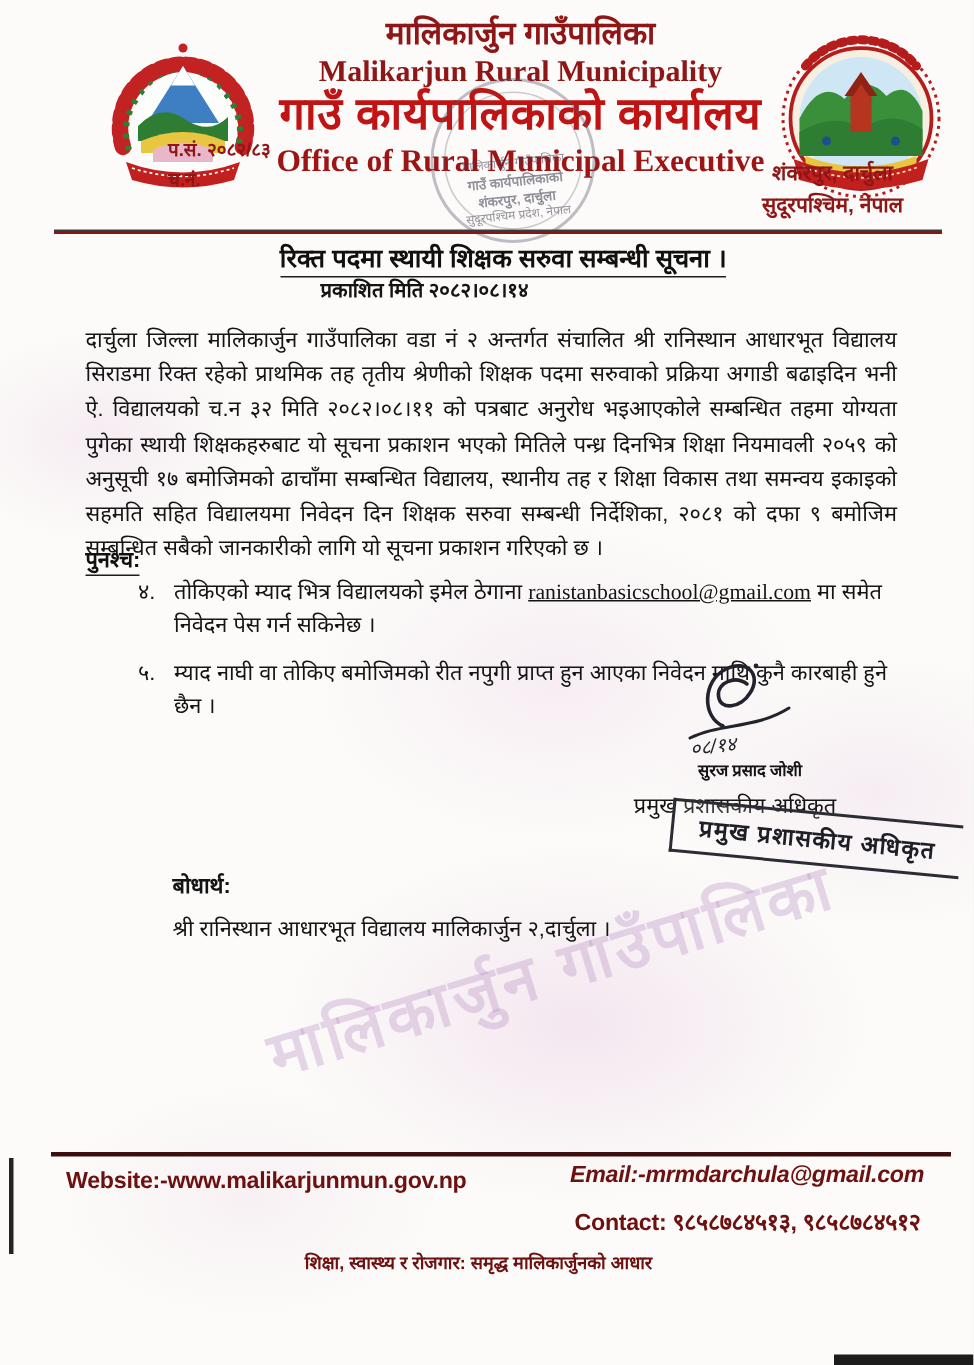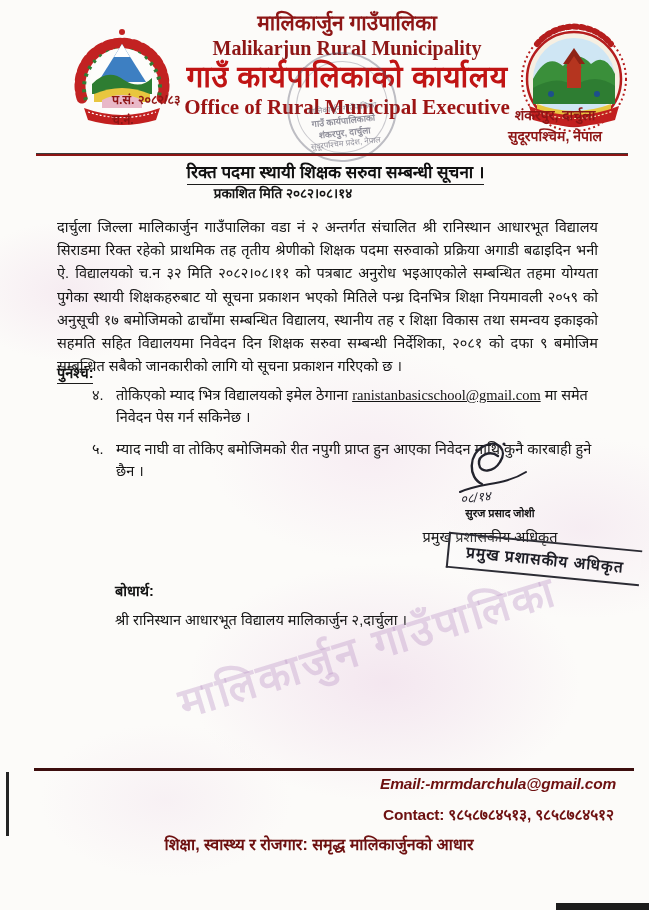--- a/index.html
+++ b/index.html
@@ -103,21 +103,21 @@
 
   
   .rule-bottom{position:absolute;left:34px;top:768px;width:600px;height:3px;background:#3d0e0e;}
   .edge-mark{position:absolute;left:6px;top:772px;width:3px;height:64px;background:#242424;}
   .foot{color:#6d1010;font-weight:bold;font-size:15.5px;white-space:nowrap;letter-spacing:-.2px;}
   .f-web{position:absolute;left:44px;top:779px;}
   .f-email{position:absolute;left:380px;top:775px;font-style:italic;}
   .f-fb{position:absolute;left:44px;top:807px;}
   .f-contact{position:absolute;left:383px;top:803px;}
   .f-slogan{position:absolute;left:0;top:833px;width:638px;text-align:center;
-    color:#6d1010;font-weight:bold;font-size:16px;}
+    color:#6d1010;font-weight:bold;font-size:12px;}
   .scan-bar{position:absolute;left:556px;top:903px;width:93px;height:7px;background:#1c1c1c;}
 </style>
 </head>
 <body>
 
 <div class="page">
 
   <div class="logo" style="left:68px;top:20px;">
     <svg width="108" height="118" viewBox="0 0 108 118">
       <path d="M14,78 A42,42 0 1 1 94,78" fill="none" stroke="#c22222" stroke-width="11" stroke-dasharray="5 4" stroke-linecap="round"></path>
@@ -213,18 +213,19 @@
 
   <div class="cc">
     <div class="cc-label">बोधार्थ:</div>
     <div>श्री रानिस्थान आधारभूत विद्यालय मालिकार्जुन २,दार्चुला ।</div>
   </div>
 
   <div class="watermark">मालिकार्जुन गाउँपालिका</div>
 
   <div class="rule-bottom"></div>
   <div class="edge-mark"></div>
+  <div class="foot f-web">Website:-www.malikarjunmun.gov.np</div>
   <div class="foot f-email">Email:-mrmdarchula@gmail.com</div>
   <div class="foot f-contact">Contact: ९८५८७८४५१३, ९८५८७८४५१२</div>
   <div class="f-slogan">शिक्षा, स्वास्थ्य र रोजगार: समृद्ध मालिकार्जुनको आधार</div>
   <div class="scan-bar"></div>
 
 </div>
 
 </body></html>

